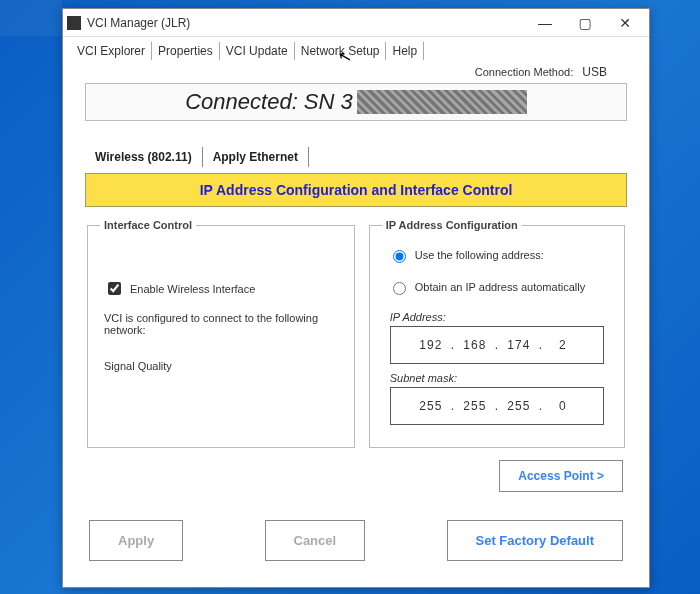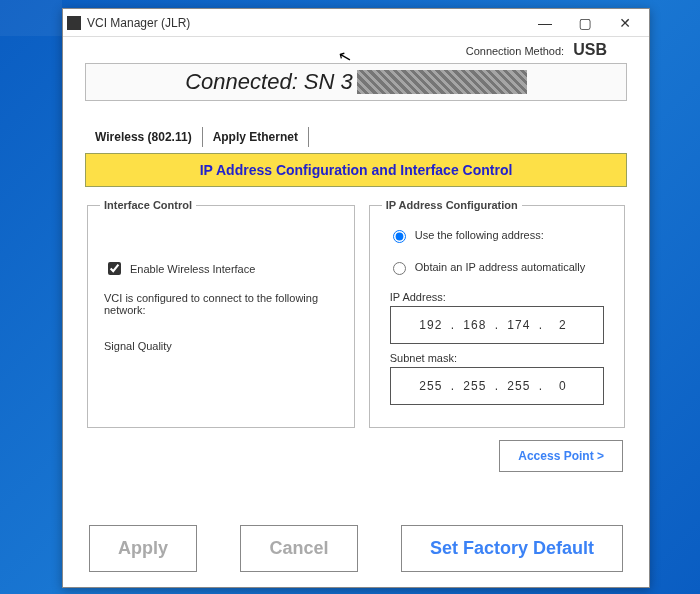--- a/index.html
+++ b/index.html
@@ -61,21 +61,21 @@
   }
   .content {
     padding: 4px 12px 8px 12px;
   }
   .conn-row {
     text-align: right;
     font-size: 11px;
     color: #333;
     padding-right: 30px;
   }
-  .conn-row b { font-weight: bold; margin-left: 6px; font-size: 16px;}
+  .conn-row b { font-weight: normal; margin-left: 6px; font-size: 12px;}
   .status-box {
     margin: 4px 10px 14px 10px;
     border: 1px solid #bbb;
     background: #fafafa;
     height: 38px;
     display: flex;
     align-items: center;
     justify-content: center;
     font-size: 22px;
     font-style: italic;
@@ -117,21 +117,21 @@
     padding: 10px 12px 14px 12px;
   }
   fieldset.left { flex: 1.05; min-height: 200px; }
   fieldset.right { flex: 1; min-height: 200px; }
   legend { font-size: 11px; color: #444; padding: 0 4px; font-weight: bold; }
   .chk { margin: 38px 0 14px 4px; display: flex; align-items: center; gap: 6px; }
   .chk input { accent-color: #333; }
   .note { margin: 4px 0 24px 4px; }
   .sig { margin-left: 4px; }
   .radio-row { display: flex; align-items: center; gap: 6px; margin: 6px 0 16px 6px; }
-  .iplabel { margin: 4px 0 3px 8px; font-size: 11px; }
+  .iplabel { margin: 4px 0 3px 8px; font-size: 11px; font-style: italic; }
   .ipbox {
     margin: 0 8px 8px 8px;
     border: 1px solid #555;
     background: #fff;
     height: 38px;
     display: flex;
     align-items: center;
     justify-content: center;
     gap: 4px;
     font-size: 12px;
@@ -145,21 +145,21 @@
     margin: 12px 14px 0 0;
   }
   .btn {
     border: 1px solid #888;
     background: #fff;
     font-size: 12px;
     font-weight: bold;
     padding: 8px 18px;
     color: #3b82f6;
   }
-  .btn.big { padding: 12px 28px; font-size: 18px; margin-top: 25px; }
+  .btn.big { padding: 12px 28px; font-size: 13px; }
   .btn.disabled { color: #aaa; }
   .bottom-row {
     display: flex;
     justify-content: space-between;
     margin: 28px 14px 0 14px;
   }
   .taskbar-hint {
     position: absolute;
     left: 0; top: 0;
     width: 62px; height: 36px;
@@ -174,20 +174,27 @@
 <div class="window">
 
   <div class="titlebar">
     <div class="icon-box"></div>
     <div class="title">VCI Manager (JLR)</div>
     <div class="ctl">—</div>
     <div class="ctl">▢</div>
     <div class="ctl">✕</div>
   </div>
 
+  <div class="menubar">
+    <span>VCI Explorer</span>
+    <span>Properties</span>
+    <span>VCI Update</span>
+    <span>Network Setup</span>
+    <span>Help</span>
+  </div>
   <div class="cursor">↖</div>
 
   <div class="content">
 
     <div class="conn-row">
       <span>Connection Method:</span>
       <b>USB</b>
     </div>
 
     <div class="status-box">

